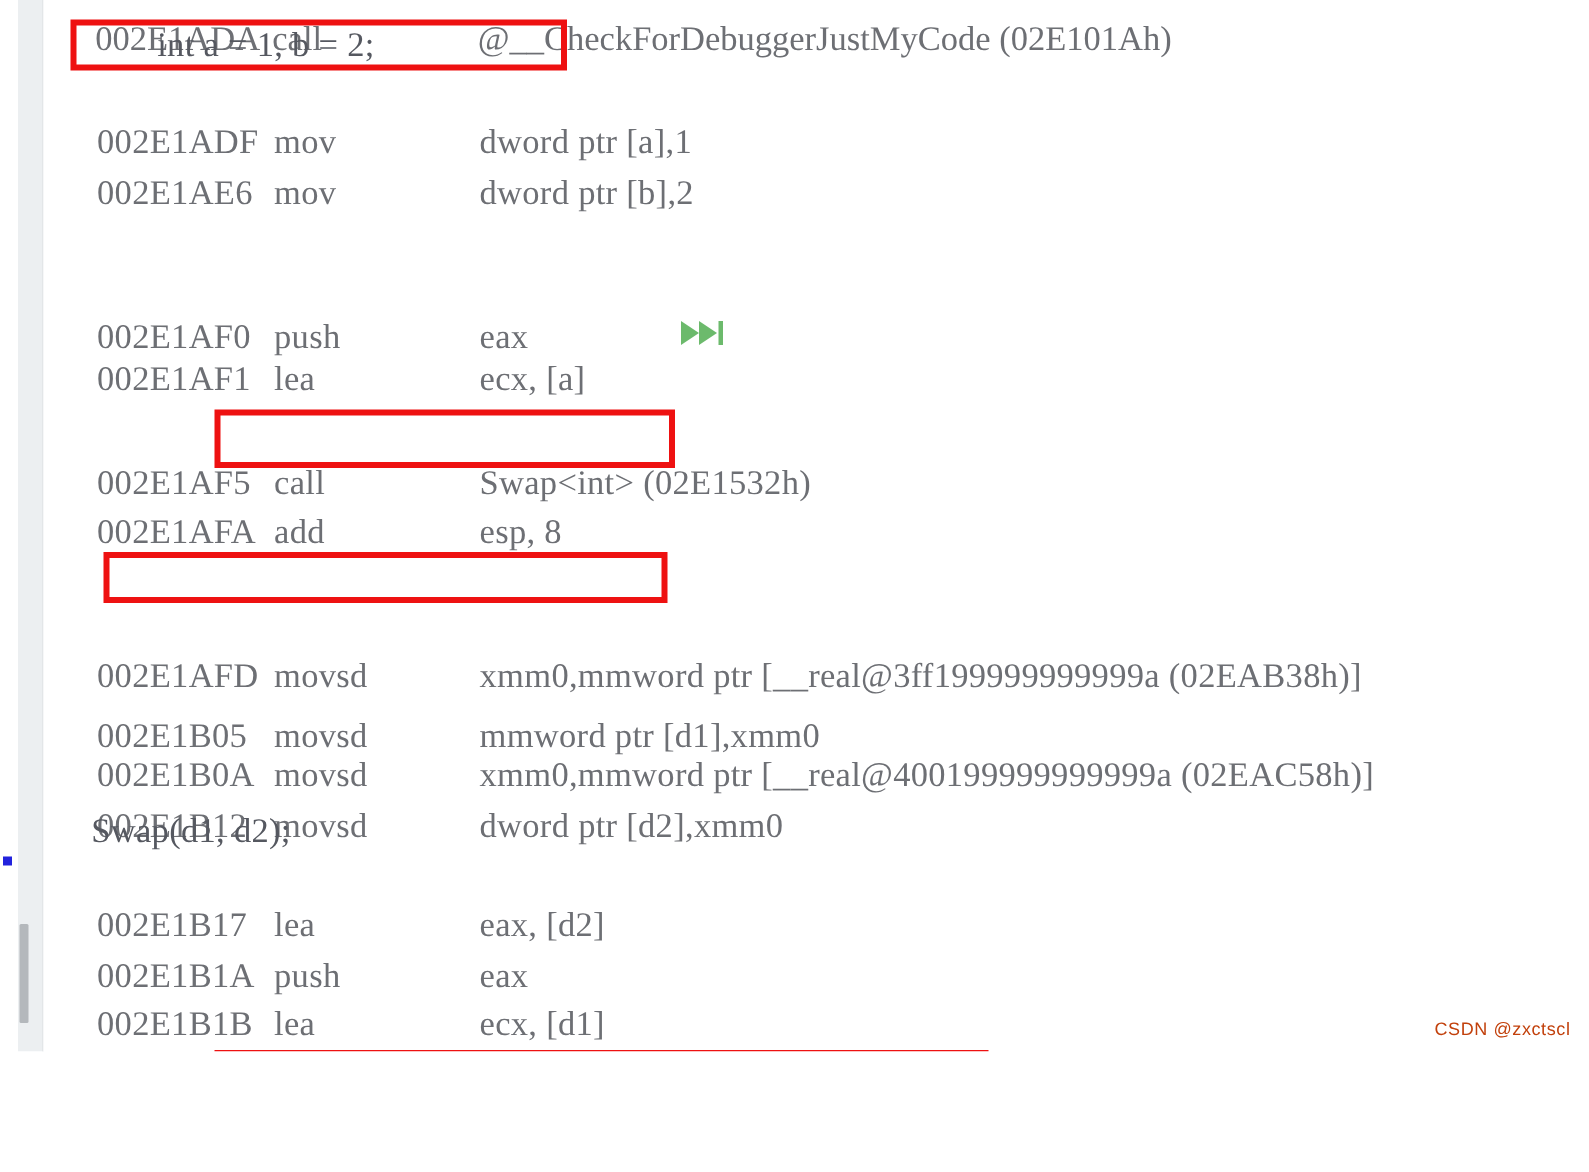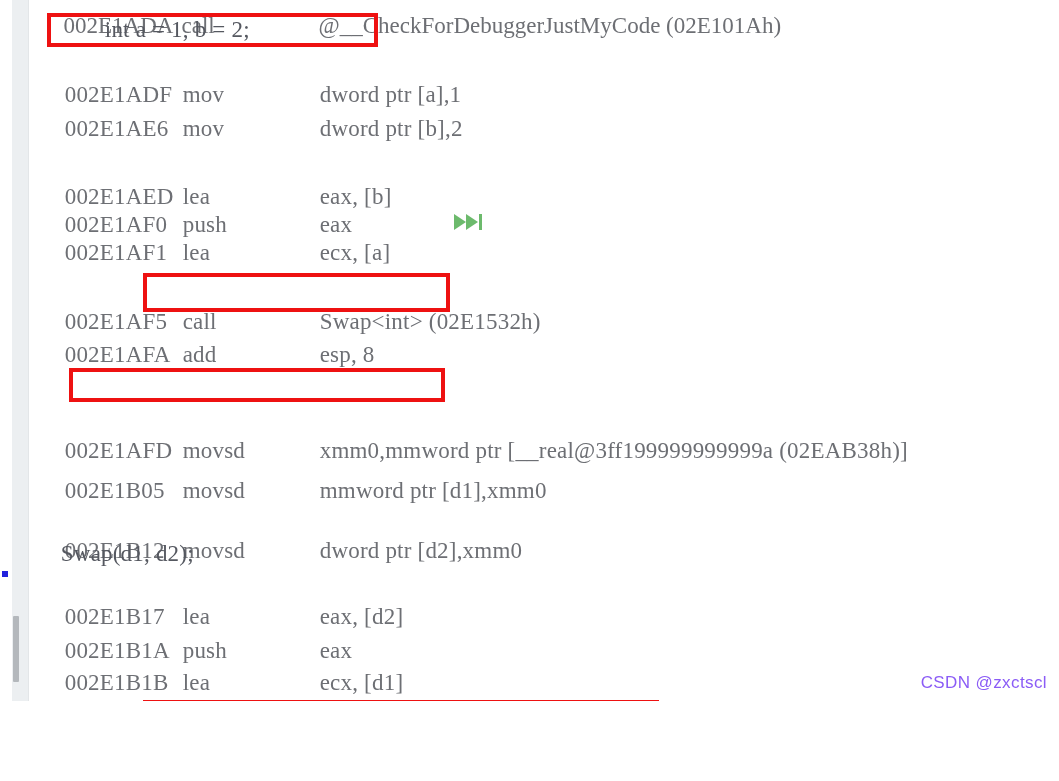--- a/index.html
+++ b/index.html
@@ -117,22 +117,22 @@
     width: 34px;
     height: 22px;
   }
 
   
   .watermark {
     position: absolute;
     right: 12px;
     bottom: 8px;
     font-family: "Liberation Sans", sans-serif;
-    font-size: 17px;
-    color: #8b5cf6;
+    font-size: 12px;
+    color: #c2410c;
     letter-spacing: 0.4px;
     white-space: pre;
   }
 
   
   .clipped {
     position: absolute;
     top: -21px;
     left: 0;
     height: 31px;
@@ -166,23 +166,20 @@
 
     <div class="line" style="top:48px;left:0px">
       <span class="addr">002E1ADF</span><span class="mnem">mov</span><span class="ops">dword ptr [a],1</span>
     </div>
 
     <div class="line" style="top:82px;left:0px">
       <span class="addr">002E1AE6</span><span class="mnem">mov</span><span class="ops">dword ptr [b],2</span>
     </div>
 
 
-    <div class="line" style="top:150px;left:0px">
-      <span class="addr">002E1AED</span><span class="mnem">lea</span><span class="ops">eax, [b]</span>
-    </div>
 
     <div class="line" style="top:178px;left:0px">
       <span class="addr">002E1AF0</span><span class="mnem">push</span><span class="ops">eax</span>
     </div>
 
     <div class="line" style="top:206px;left:0px">
       <span class="addr">002E1AF1</span><span class="mnem">lea</span><span class="ops">ecx, [a]</span>
     </div>
 
 
@@ -196,20 +193,23 @@
 
 
     <div class="line" style="top:404px;left:0px">
       <span class="addr">002E1AFD</span><span class="mnem">movsd</span><span class="ops">xmm0,mmword ptr [__real@3ff199999999999a (02EAB38h)]</span>
     </div>
 
     <div class="line" style="top:444px;left:0px">
       <span class="addr">002E1B05</span><span class="mnem">movsd</span><span class="ops">mmword ptr [d1],xmm0</span>
     </div>
 
+    <div class="line" style="top:470px;left:0px">
+      <span class="addr">002E1B0A</span><span class="mnem">movsd</span><span class="ops">xmm0,mmword ptr [__real@400199999999999a (02EAC58h)]</span>
+    </div>
 
     <div class="line" style="top:504px;left:0px">
       <span class="addr">002E1B12</span><span class="mnem">movsd</span><span class="ops">dword ptr [d2],xmm0</span>
     </div>
 
     <div class="line src" style="top:538px;left:14px">   Swap(d1, d2);</div>
 
     <div class="line" style="top:570px;left:0px">
       <span class="addr">002E1B17</span><span class="mnem">lea</span><span class="ops">eax, [d2]</span>
     </div>

